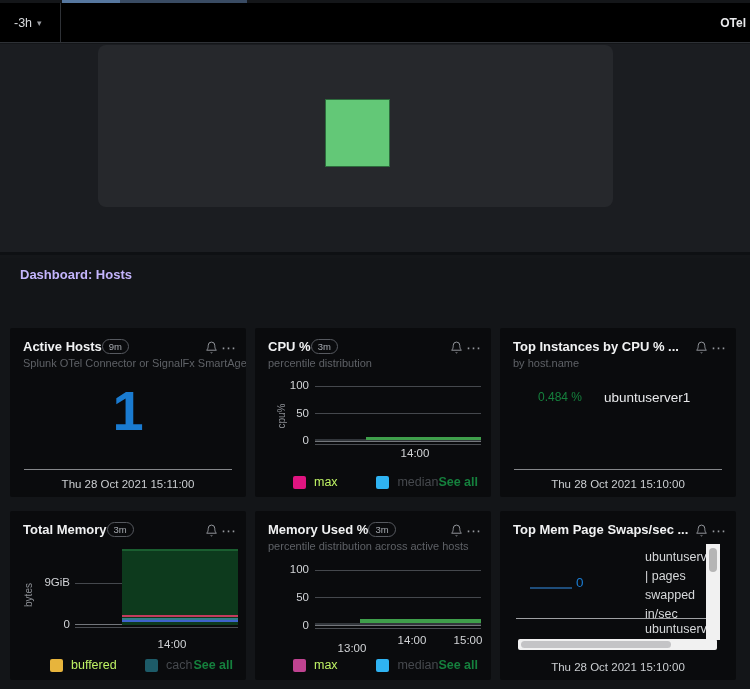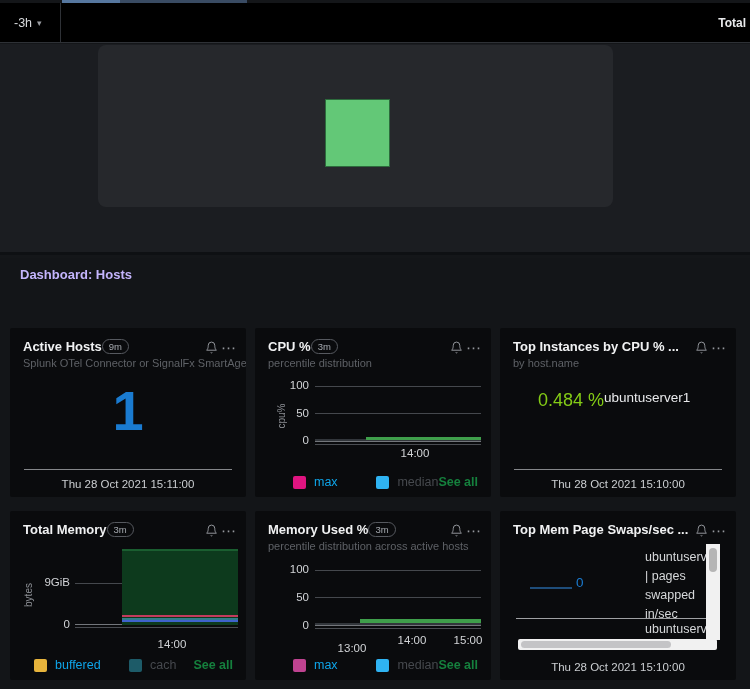--- a/index.html
+++ b/index.html
@@ -52,27 +52,27 @@
   .gridline { position:absolute; left:0; right:0; height:1px; background:#45484d; }
   .gridline.zero { background:#73767b; box-shadow:0 3px 0 #4a4d52; }
   .ytick { position:absolute; font-size:11.5px; color:#d2d4d7; text-align:right; }
   .ylabel { position:absolute; font-size:10px; color:#8d9095; transform:translate(-50%,-50%) rotate(-90deg); white-space:nowrap; }
   .xtick { position:absolute; font-size:11.5px; color:#d2d4d7; width:44px; text-align:center; }
 
   .legend { position:absolute; right:13px; bottom:8px; display:flex; align-items:center; font-size:12.5px; }
   .legend .item { display:flex; align-items:center; cursor:pointer; }
   .legend .item:first-child { width:95px; }
   .lchip { width:13px; height:13px; border-radius:2px; margin-right:8px; flex-shrink:0; }
-  .llabel { color:#0ea5e9; white-space:nowrap; overflow:hidden; }
+  .llabel { color:#bef264; white-space:nowrap; overflow:hidden; }
   .llabel.dim { color:#46494e; }
   .see-all { margin-left:auto; color:#15803d; font-weight:bold; cursor:pointer; white-space:nowrap; }
 
   
   .pair-row { position:absolute; top:62px; left:0; right:0; height:16px; }
-  .pair-value { position:absolute; left:38px; font-size:18px; color:#84cc16; }
+  .pair-value { position:absolute; left:38px; font-size:12px; color:#15803d; }
   .pair-label { position:absolute; left:104px; font-size:13.5px; color:#e9eaec; }
 
   
   .spark { position:absolute; left:30px; top:76px; width:42px; height:2px; }
   .swap-value { position:absolute; left:76px; top:64px; font-size:13.5px; color:#1a7bd0; }
   .swap-rows { position:absolute; left:145px; top:37px; width:62px; overflow:hidden; }
   .swap-rows div { font-size:12.5px; line-height:19px; color:#d6d8da; white-space:nowrap; }
   .swap-sep { position:absolute; left:16px; right:30px; top:107px; border-top:1px solid #9fa1a4; }
   .swap-next { position:absolute; left:145px; top:111px; width:62px; overflow:hidden; font-size:12.5px; color:#d6d8da; white-space:nowrap; }
   .vscroll { position:absolute; left:206px; top:33px; width:14px; height:96px; background:#f1f1f1; }
@@ -87,21 +87,21 @@
 
   <div class="tabstrip-seg1"></div>
   <div class="tabstrip-seg2"></div>
 
   <div class="topbar">
     <div class="time-picker">
       <span class="tp-label">-3h</span>
       <span class="caret">▾</span>
     </div>
     <div class="vdiv"></div>
-    <div class="clear-btn">Total</div>
+    <div class="clear-btn">OTel</div>
   </div>
 
   <div class="map-section">
     <div class="map-panel">
       <div class="green-square"></div>
     </div>
   </div>
 
   <div class="dash-section">
     <div class="dash-heading">Dashboard: Hosts</div>
@@ -210,21 +210,21 @@
         <div class="plot" style="left:65px; top:34px; width:163px; height:80px;">
           <div class="gridline" style="top:38px;"></div>
           <div class="gridline zero" style="bottom:0;"></div>
         <div style="position: absolute; left: 29%; width: 71%; bottom: 0px; height: 92.3529%; background: rgb(13, 58, 29);"></div>
             <div style="position: absolute; left: 29%; width: 71%; bottom: 92.9412%; height: 2px; background: rgb(26, 94, 48);"></div>
             <div style="position: absolute; left: 29%; width: 71%; bottom: 10%; height: 2px; background: rgb(194, 59, 94);"></div>
             <div style="position: absolute; left: 29%; width: 71%; bottom: 6.47059%; height: 2px; background: rgb(46, 125, 140);"></div>
             <div style="position: absolute; left: 29%; width: 71%; bottom: 3.52941%; height: 2px; background: rgb(63, 99, 204);"></div>
           </div>
         <div class="xtick" style="left:140px; top:127px;">14:00</div>
-        <div class="legend" style="left:24px;align-items:flex-end;">
+        <div class="legend" style="left:40px;align-items:flex-end;">
           <span class="item">
             <span class="lchip" style="background: rgb(231, 180, 60);"></span>
             <span class="llabel">buffered</span>
           </span>
           <span class="item">
             <span class="lchip" style="background: rgb(29, 91, 104);"></span>
             <span class="llabel dim">cach</span>
           </span>
           <span class="see-all">See all</span>
         </div>

